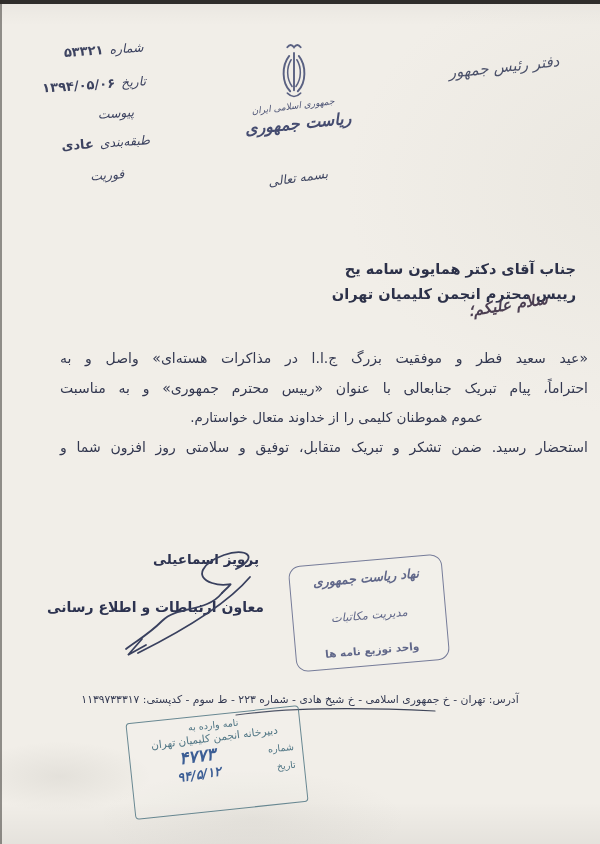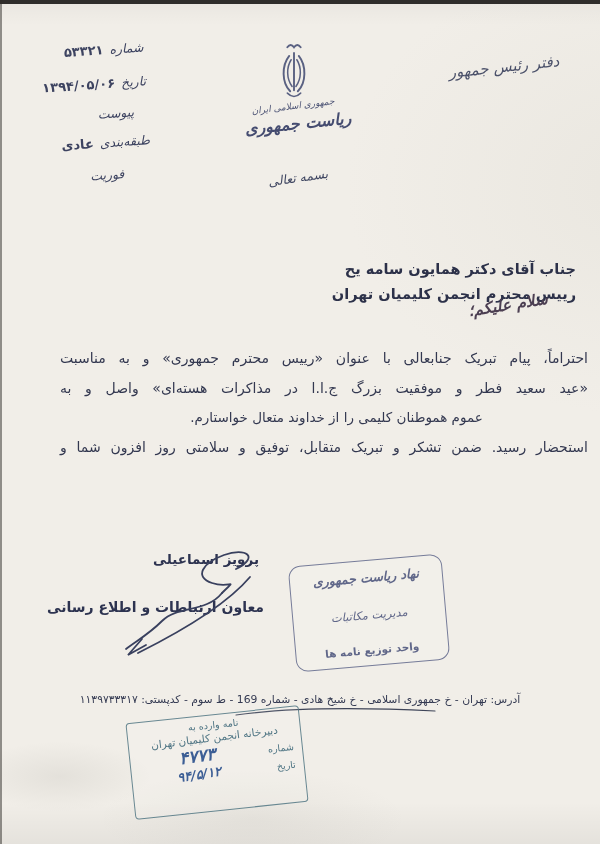--- a/index.html
+++ b/index.html
@@ -126,42 +126,42 @@
   <div class="besmellah">بسمه تعالی</div>
 
   <div class="recipient">
     <div class="recipient-line1">جناب آقای دکتر همایون سامه یح</div>
     <div class="recipient-line2">رییس محترم انجمن کلیمیان تهران</div>
   </div>
 
   <div class="salutation">سلام علیکم؛</div>
 
   <div class="body-text">
+    <div class="body-line">«عید سعید فطر و موفقیت بزرگ ج.ا.ا در مذاکرات هسته‌ای» واصل و به</div>
     <div class="body-line">احتراماً، پیام تبریک جنابعالی با عنوان «رییس محترم جمهوری» و به مناسبت</div>
-    <div class="body-line">«عید سعید فطر و موفقیت بزرگ ج.ا.ا در مذاکرات هسته‌ای» واصل و به</div>
     <div class="body-line last">عموم هموطنان کلیمی را از خداوند متعال خواستارم.</div>
     <div class="body-line">استحضار رسید. ضمن تشکر و تبریک متقابل، توفیق و سلامتی روز افزون شما و</div>
   </div>
 
   <div class="sig-name">پرویز اسماعیلی</div>
   <div class="sig-title">معاون ارتباطات و اطلاع رسانی</div>
   <svg class="sig-scribble" viewBox="0 0 162 118" fill="none" stroke="#39405e" stroke-width="1.8" stroke-linecap="round">
     <path d="M120,24 C144,12 130,2 108,10 C86,18 78,32 96,38 C114,44 122,32 106,48"></path>
     <path d="M106,48 C90,68 62,60 46,76 C32,90 20,96 10,104"></path>
     <path d="M134,32 C112,58 70,84 22,108"></path>
     <path d="M30,100 L12,110 L26,94"></path>
   </svg>
 
   <div class="stamp-presidency">
     <div class="sp1">نهاد ریاست جمهوری</div>
     <div class="sp2">مدیریت مکاتبات</div>
     <div class="sp3">واحد توزیع نامه ها</div>
   </div>
 
-  <div class="footer-address">آدرس: تهران - خ جمهوری اسلامی - خ شیخ هادی - شماره 169 - ط سوم - کدپستی: ۱۱۳۹۷۳۳۳۱۷</div>
+  <div class="footer-address">آدرس: تهران - خ جمهوری اسلامی - خ شیخ هادی - شماره ۲۲۳ - ط سوم - کدپستی: ۱۱۳۹۷۳۳۳۱۷</div>
   <svg class="footer-underline" viewBox="0 0 205 16" fill="none" stroke="#3e4458" stroke-width="1.2" stroke-linecap="round">
     <path d="M3,12 C60,4 140,5 202,8"></path>
   </svg>
 
   <div class="stamp-received">
     <div class="sr-header">نامه وارده به</div>
     <div class="sr-org">دبیرخانه انجمن کلیمیان تهران</div>
     <div class="sr-row">
       <span class="sr-lbl">شماره</span>
       <span class="sr-val number">۴۷۷۳</span>

